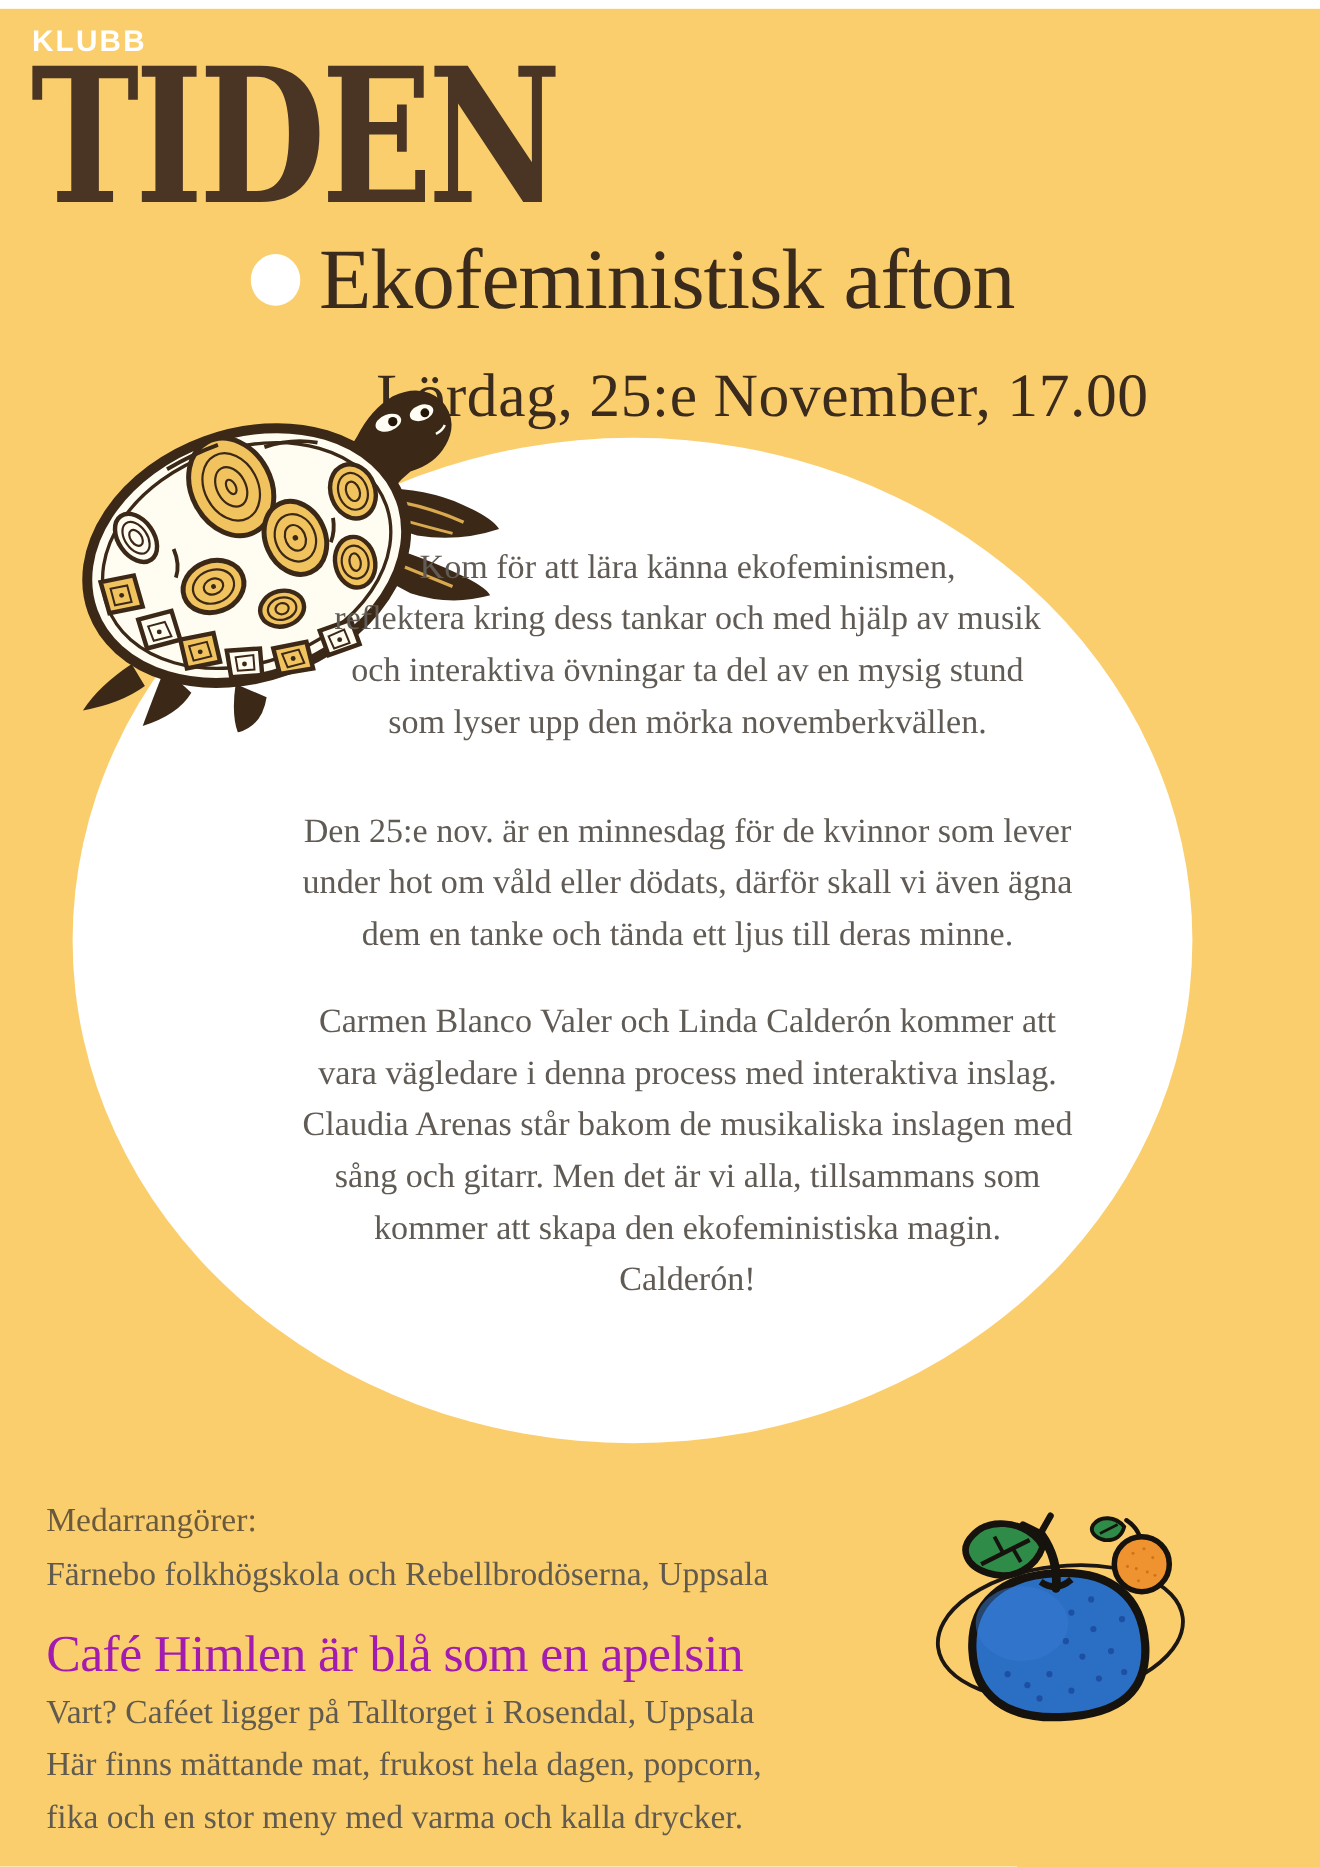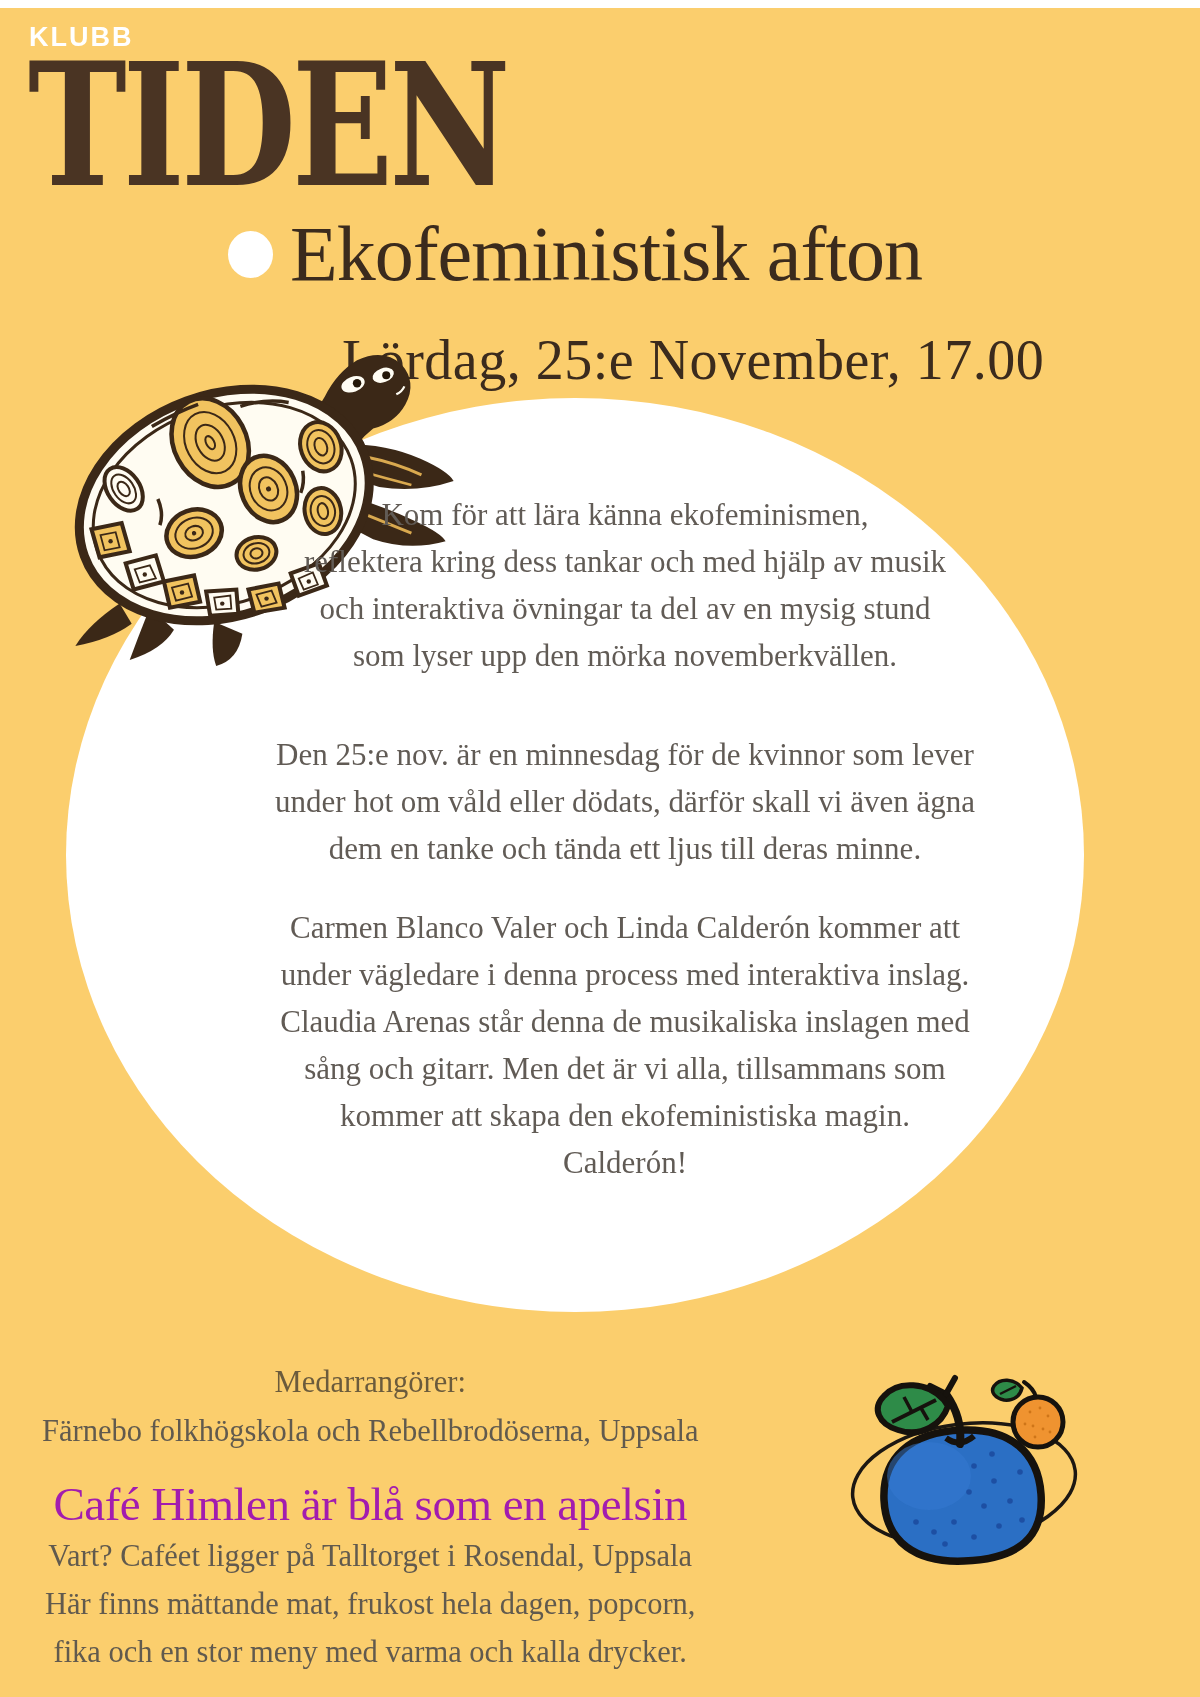--- a/index.html
+++ b/index.html
@@ -30,21 +30,21 @@
   .date{position:absolute;left:342px;top:288px;font-size:56px;line-height:48px;color:#3B2B1D;letter-spacing:.5px;white-space:nowrap;margin-top:48px;}
   .turtle{position:absolute;left:63px;top:334px;width:398px;height:332px;}
   .body-text{
     position:absolute;left:165px;top:491px;width:920px;
     text-align:center;font-size:31px;line-height:47px;color:#615B55;
   }
   .body-text p{margin:0;}
   .body-text .p2{margin-top:52px;}
   .body-text .p3{margin-top:32px;}
   .line{display:block;}
-  .footer{position:absolute;left:42px;top:1358px;color:#615A4E;font-size:30.5px;line-height:48px;white-space:nowrap;text-align:center;}
+  .footer{position:absolute;left:42px;top:1358px;color:#615A4E;font-size:30.5px;line-height:48px;white-space:nowrap;}
   .f-label{color:#6B5B3C;line-height:48px;}
   .f-org{line-height:50px;}
   .cafe{font-size:47px;line-height:56px;color:#a21caf;letter-spacing:-.5px;margin-top:20px;}
   .fruit{position:absolute;left:824px;top:1296px;width:258px;height:276px;}
 </style>
 </head>
 <body>
 
 <div class="poster">
   <div class="top-strip"></div>
@@ -165,22 +165,22 @@
       <span class="line">och interaktiva övningar ta del av en mysig stund</span>
       <span class="line">som lyser upp den mörka novemberkvällen.</span>
     </p>
     <p class="p2">
       <span class="line">Den 25:e nov. är en minnesdag för de kvinnor som lever</span>
       <span class="line">under hot om våld eller dödats, därför skall vi även ägna</span>
       <span class="line">dem en tanke och tända ett ljus till deras minne.</span>
     </p>
     <p class="p3">
       <span class="line">Carmen Blanco Valer och Linda Calderón kommer att</span>
-      <span class="line">under vägledare i denna process med interaktiva inslag.</span>
-      <span class="line">Claudia Arenas står denna de musikaliska inslagen med</span>
+      <span class="line">vara vägledare i denna process med interaktiva inslag.</span>
+      <span class="line">Claudia Arenas står bakom de musikaliska inslagen med</span>
       <span class="line">sång och gitarr. Men det är vi alla, tillsammans som</span>
       <span class="line">kommer att skapa den ekofeministiska magin.</span>
       <span class="line">Calderón!</span>
     </p>
   </div>
 
   <div class="footer">
     <div class="f-label">Medarrangörer:</div>
     <div class="f-org">Färnebo folkhögskola och Rebellbrodöserna, Uppsala</div>
     <div class="cafe">Café Himlen är blå som en apelsin</div>

